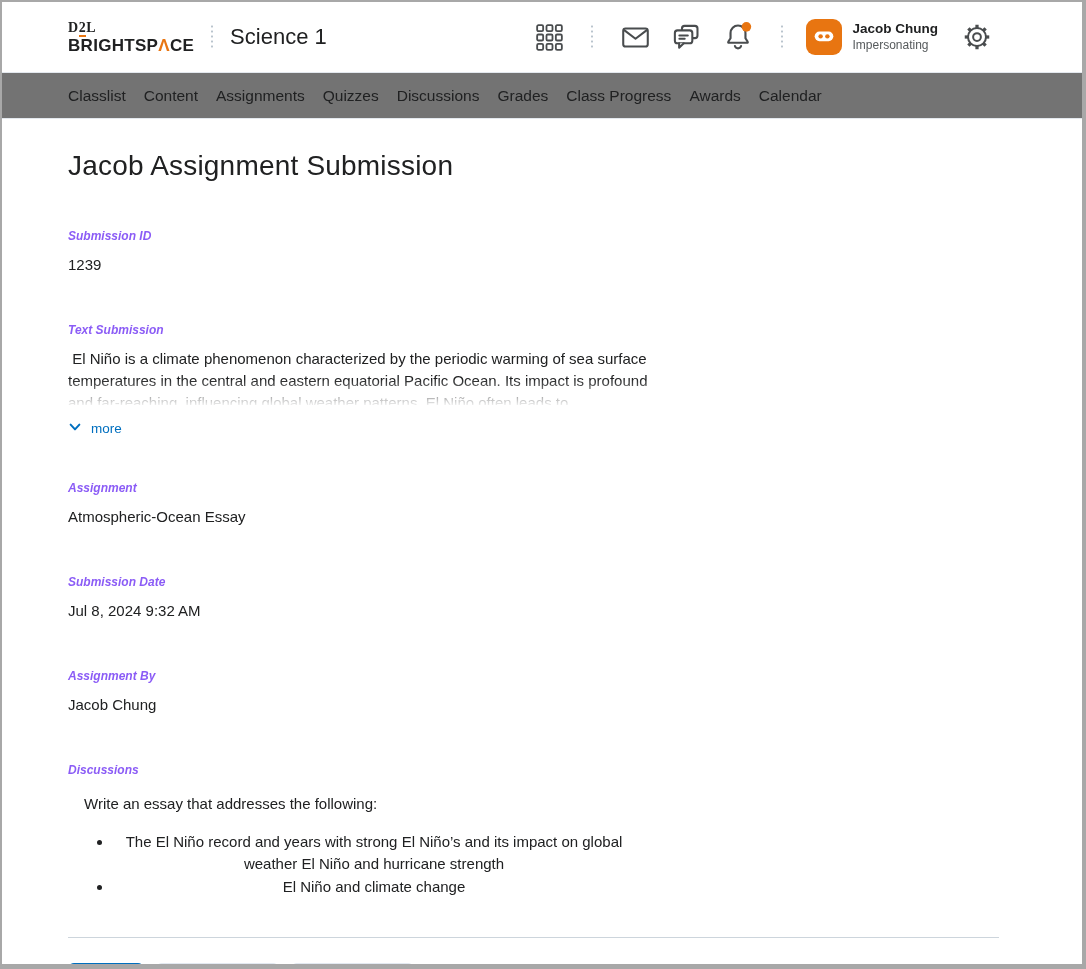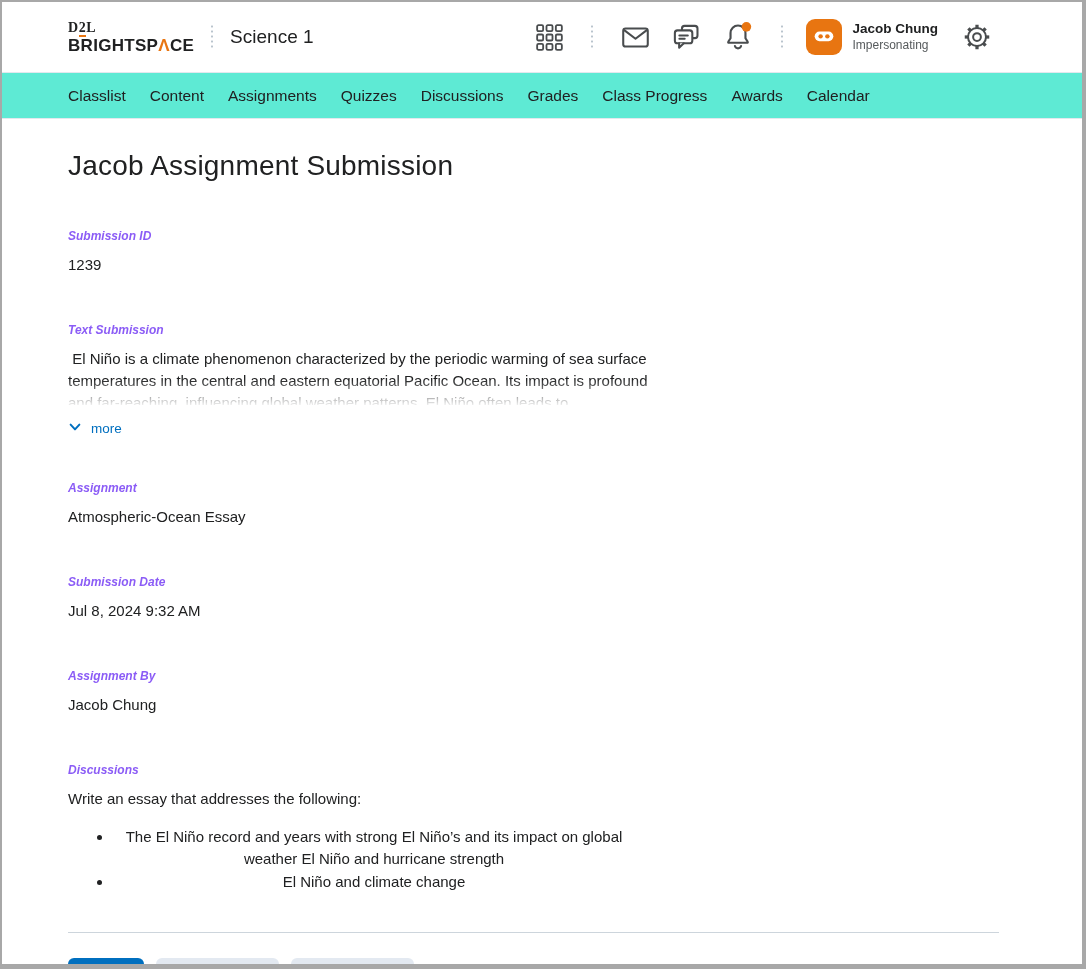--- a/index.html
+++ b/index.html
@@ -37,43 +37,43 @@
   .logo-top .two { border-bottom: 2px solid #e87511; padding-bottom: 0px; }
   .logo-bottom {
     font-weight: 700; font-size: 17px; letter-spacing: .3px; color: #202122; margin-top: 2px;
   }
   .logo-bottom .caret { color: #e87511; }
   .dot-sep {
     width: 2px; height: 26px; margin: 0 17px;
     background-image: radial-gradient(circle, #b9c4cd 1px, rgba(0,0,0,0) 1.2px);
     background-size: 2px 5px;
   }
-  .course-title { font-size: 19px; color: #202122; cursor: pointer; }
+  .course-title { font-size: 22px; color: #202122; cursor: pointer; }
   .header-right { margin-left: auto; display: flex; align-items: center; }
   .icon-btn {
     background: none; border: none; padding: 0; margin: 0 10px;
     display: flex; align-items: center; cursor: pointer;
   }
   .icon-btn svg { display: block; }
   .user-chip { display: flex; align-items: center; gap: 10px; margin: 0 14px 0 6px; cursor: pointer; background: none; border: none; padding: 0; font-family: inherit; }
   .avatar {
     width: 36px; height: 36px; border-radius: 9px; background: #e87511;
     display: flex; align-items: center; justify-content: center;
   }
   .user-meta { text-align: left; line-height: 1.25; }
   .user-name { font-size: 13.5px; font-weight: 700; color: #202122; }
   .user-status { font-size: 12px; color: #565a5c; }
 
   
   nav.course-nav {
     height: 46px;
-    display: flex; align-items: center; gap: 24px;
+    display: flex; align-items: center; gap: 18px;
     padding: 0 66px;
     border-bottom: 1px solid #e3e8ee;
-    background: #5eead4;
+    background: #737373;
   }
   nav.course-nav a {
     font-size: 15.5px; color: #202122; text-decoration: none; cursor: pointer; white-space: nowrap;
   }
 
   
   main { padding: 0 83px 0 66px; }
   h1.page-title {
     font-size: 28px; font-weight: 400; color: #202122;
     margin: 31px 0 47px; letter-spacing: .2px;
@@ -94,21 +94,21 @@
     pointer-events: none;
   }
   .more-link {
     margin-top: 15px;
     display: inline-flex; align-items: center; gap: 9px;
     background: none; border: none; padding: 0;
     color: #006fbf; font-size: 13.5px; font-weight: 400;
     font-family: inherit; cursor: pointer;
   }
 
-  .instructions-intro { font-size: 15px; line-height: 22px; margin: 0; }
+  .instructions-intro { font-size: 15px; line-height: 22px; margin: 16px; }
   ul.instructions-list {
     margin: 16px 0 0; padding-left: 45px;
     font-size: 15px; line-height: 22px; text-align: center;
   }
   ul.instructions-list li { max-width: 522px; margin-bottom: 1px; }
 
   hr.footer-divider {
     border: none; border-top: 1px solid #cdd5dc;
     margin: 39px 0 0;
   }

